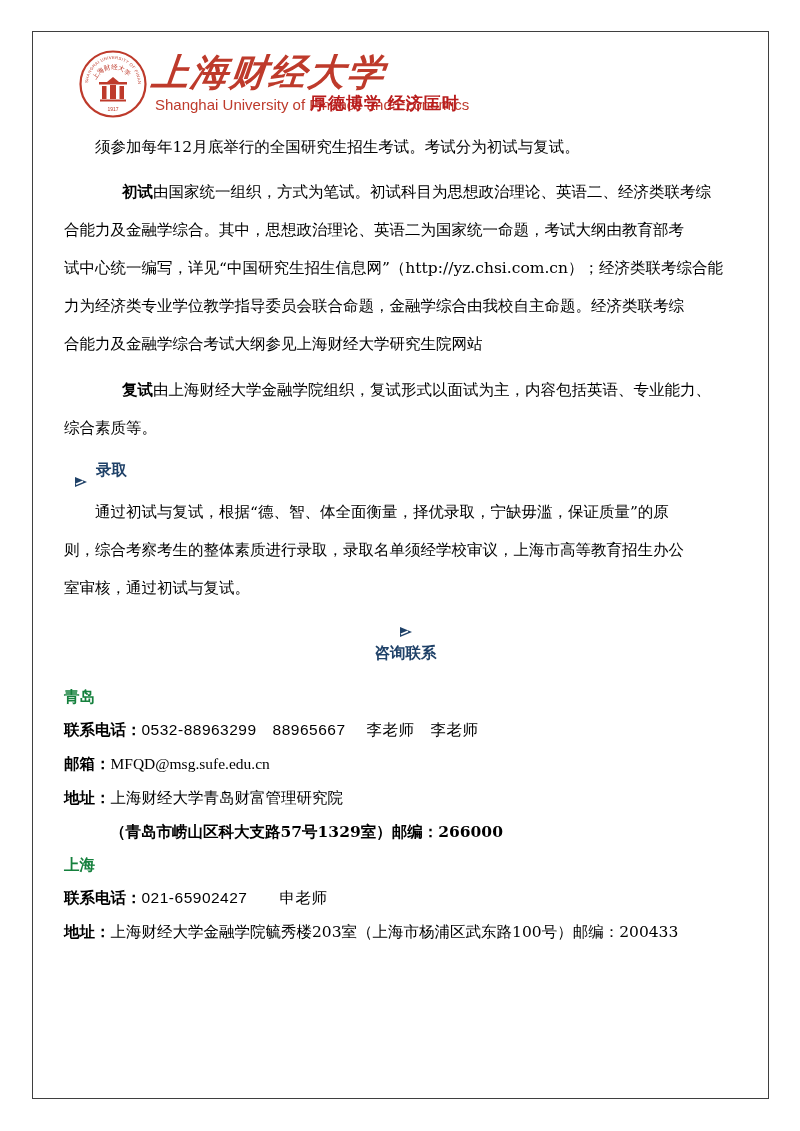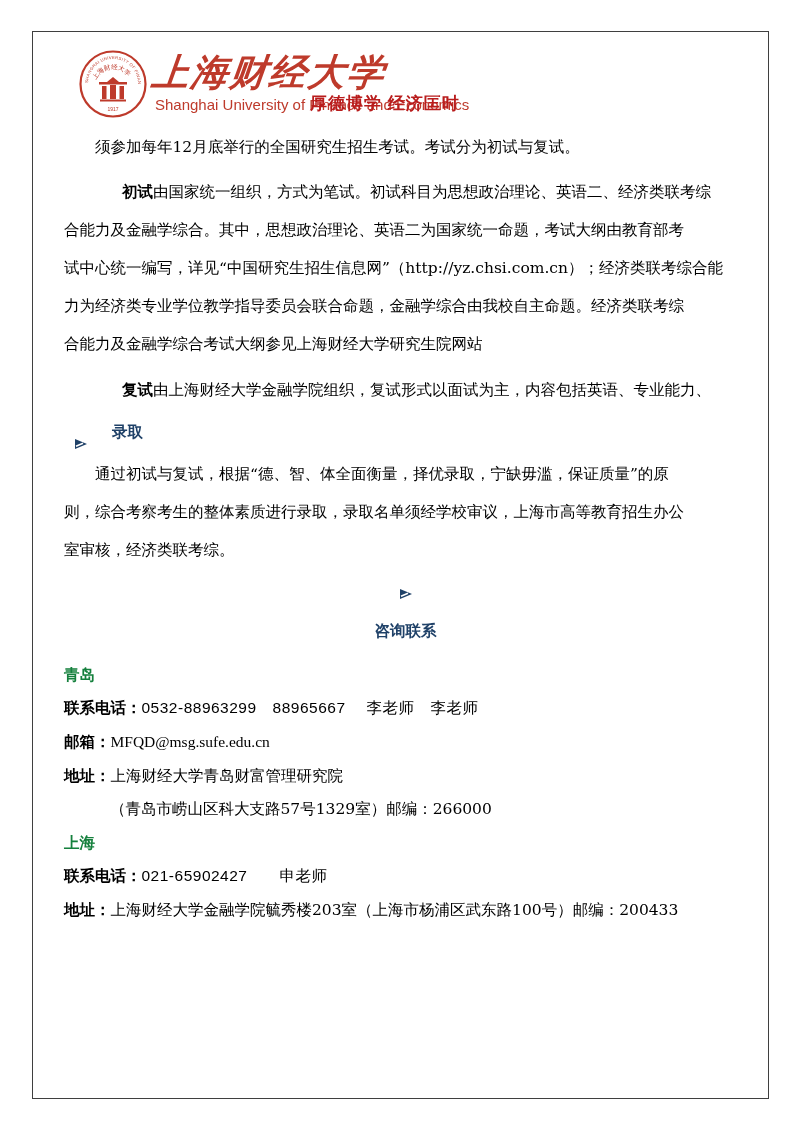--- a/index.html
+++ b/index.html
@@ -44,30 +44,30 @@
   .line{white-space:nowrap;}
   .indent{padding-left:31px;}
   .lead{font-weight:bold;margin-left:27px;}
   .para{margin:0 0 7px 0;}
   .para-p2{margin-bottom:8px;}
   .para-p3{margin-bottom:4px;}
   .sans{font-family:"Liberation Sans", sans-serif;}
   .section-head{
     color:#1f4168;font-weight:bold;font-size:15.5px;
     line-height:38px;margin:4px 0 4px 10px;
-    display:flex;align-items:center;gap:24px;
+    display:flex;align-items:center;gap:8px;
   }
   .arrow-icon{display:inline-block;width:14px;height:12px;}
   .contact{margin-top:8px;line-height:33px;font-size:15.5px;}
   .city{color:#15803d;font-weight:bold;}
   .lbl{font-weight:bold;}
   .val{white-space:pre-wrap;}
   .phone-val{font-family:"Liberation Sans", sans-serif;letter-spacing:0.5px;}
   .email-val{font-family:"Liberation Serif", serif;}
-  .addr2{padding-left:46px;}
+  .addr2{padding-left:46px;font-weight:bold;}
 </style>
 </head>
 <body>
 
 <div class="page">
   <div class="border-frame"></div>
 
   <span class="seal">
     <svg width="72" height="70" viewBox="0 0 72 70">
       <circle cx="36" cy="35" r="32.5" fill="none" stroke="#be3a2b" stroke-width="2.2"></circle>
@@ -105,36 +105,37 @@
     <div class="para para-p2">
       <div class="line indent"><span class="lead">初试</span><span>由国家统一组织，方式为笔试。初试科目为思想政治理论、英语二、经济类联考综</span></div>
       <div class="line">合能力及金融学综合。其中，思想政治理论、英语二为国家统一命题，考试大纲由教育部考</div>
       <div class="line">试中心统一编写，详见“中国研究生招生信息网”（http://yz.chsi.com.cn）；经济类联考综合能</div>
       <div class="line">力为经济类专业学位教学指导委员会联合命题，金融学综合由我校自主命题。经济类联考综</div>
       <div class="line">合能力及金融学综合考试大纲参见上海财经大学研究生院网站</div>
     </div>
 
     <div class="para para-p3">
       <div class="line indent"><span class="lead">复试</span><span>由上海财经大学金融学院组织，复试形式以面试为主，内容包括英语、专业能力、</span></div>
+      <div class="line">综合素质等。</div>
     </div>
 
     <div class="section-head">
       <span class="arrow-icon">
         <svg width="14" height="12" viewBox="0 0 14 12">
             <polygon points="1,1 13,6 1,11" fill="#1f4168"></polygon>
             <line x1="2" y1="8.2" x2="9" y2="5.3" stroke="#ffffff" stroke-width="1.6"></line>
           </svg>
       </span>
       <span>录取</span>
     </div>
 
     <div class="para">
       <div class="line indent">通过初试与复试，根据“德、智、体全面衡量，择优录取，宁缺毋滥，保证质量”的原</div>
       <div class="line">则，综合考察考生的整体素质进行录取，录取名单须经学校审议，上海市高等教育招生办公</div>
-      <div class="line">室审核，经济类联考综。</div>
+      <div class="line">室审核，通过初试与复试。</div>
     </div>
 
     <div class="section-head" style="margin-top:6px;margin-bottom:8px;flex-direction:column;">
       <span class="arrow-icon">
         <svg width="14" height="12" viewBox="0 0 14 12">
             <polygon points="1,1 13,6 1,11" fill="#1f4168"></polygon>
             <line x1="2" y1="8.2" x2="9" y2="5.3" stroke="#ffffff" stroke-width="1.6"></line>
           </svg>
       </span>
       <span>咨询联系</span>

